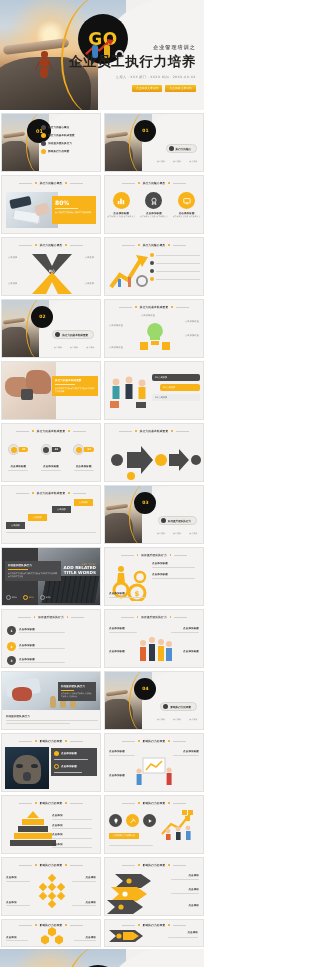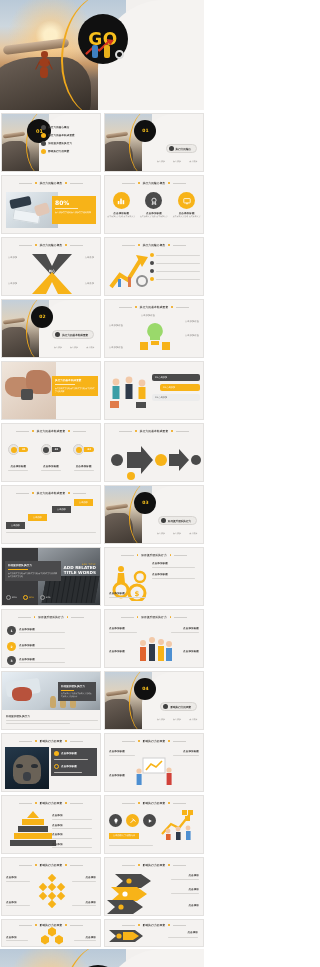--- a/index.html
+++ b/index.html
@@ -181,20 +181,29 @@
         <svg viewBox="0 0 40 18" preserveAspectRatio="none">
           <polyline points="1,16 9,9 16,12 26,3" fill="none" stroke="#d3321e" stroke-width="2.4"></polyline>
           <polygon points="24,0 32,1 28,7" fill="#d3321e"></polygon>
         </svg>
       </div>
       <div class="fig f1"></div>
       <div class="fig f2"></div>
       <div class="gear"></div>
     </div>
 
+    <div class="hero-text" style="top:44px;">
+      <div class="hero-sub" style="font-size:5px; margin-bottom:3px;">企业管理培训之</div>
+      <div class="hero-title" style="font-size:13.5px; margin-bottom:4px;">企业员工执行力培养</div>
+      <div class="hero-desc" style="font-size:3.2px; margin-bottom:6px;">汇报人：XXX   部门：XXXX   时间：20XX.XX.XX</div>
+      <div class="hero-btns">
+        <div class="hero-btn" style="font-size:2.6px; padding:1.4px 4px;">点击添加文字说明</div>
+        <div class="hero-btn" style="font-size:2.6px; padding:1.4px 4px;">点击添加文字说明</div>
+      </div>
+    </div>
   </div>
 
   <div class="grid" style="padding:3px 1px 0 1px;">
 
     <div class="grow">
 
       <div class="slide">
         <div class="sec">
           <div class="sec-photo">
               <div class="sec-log"></div>

